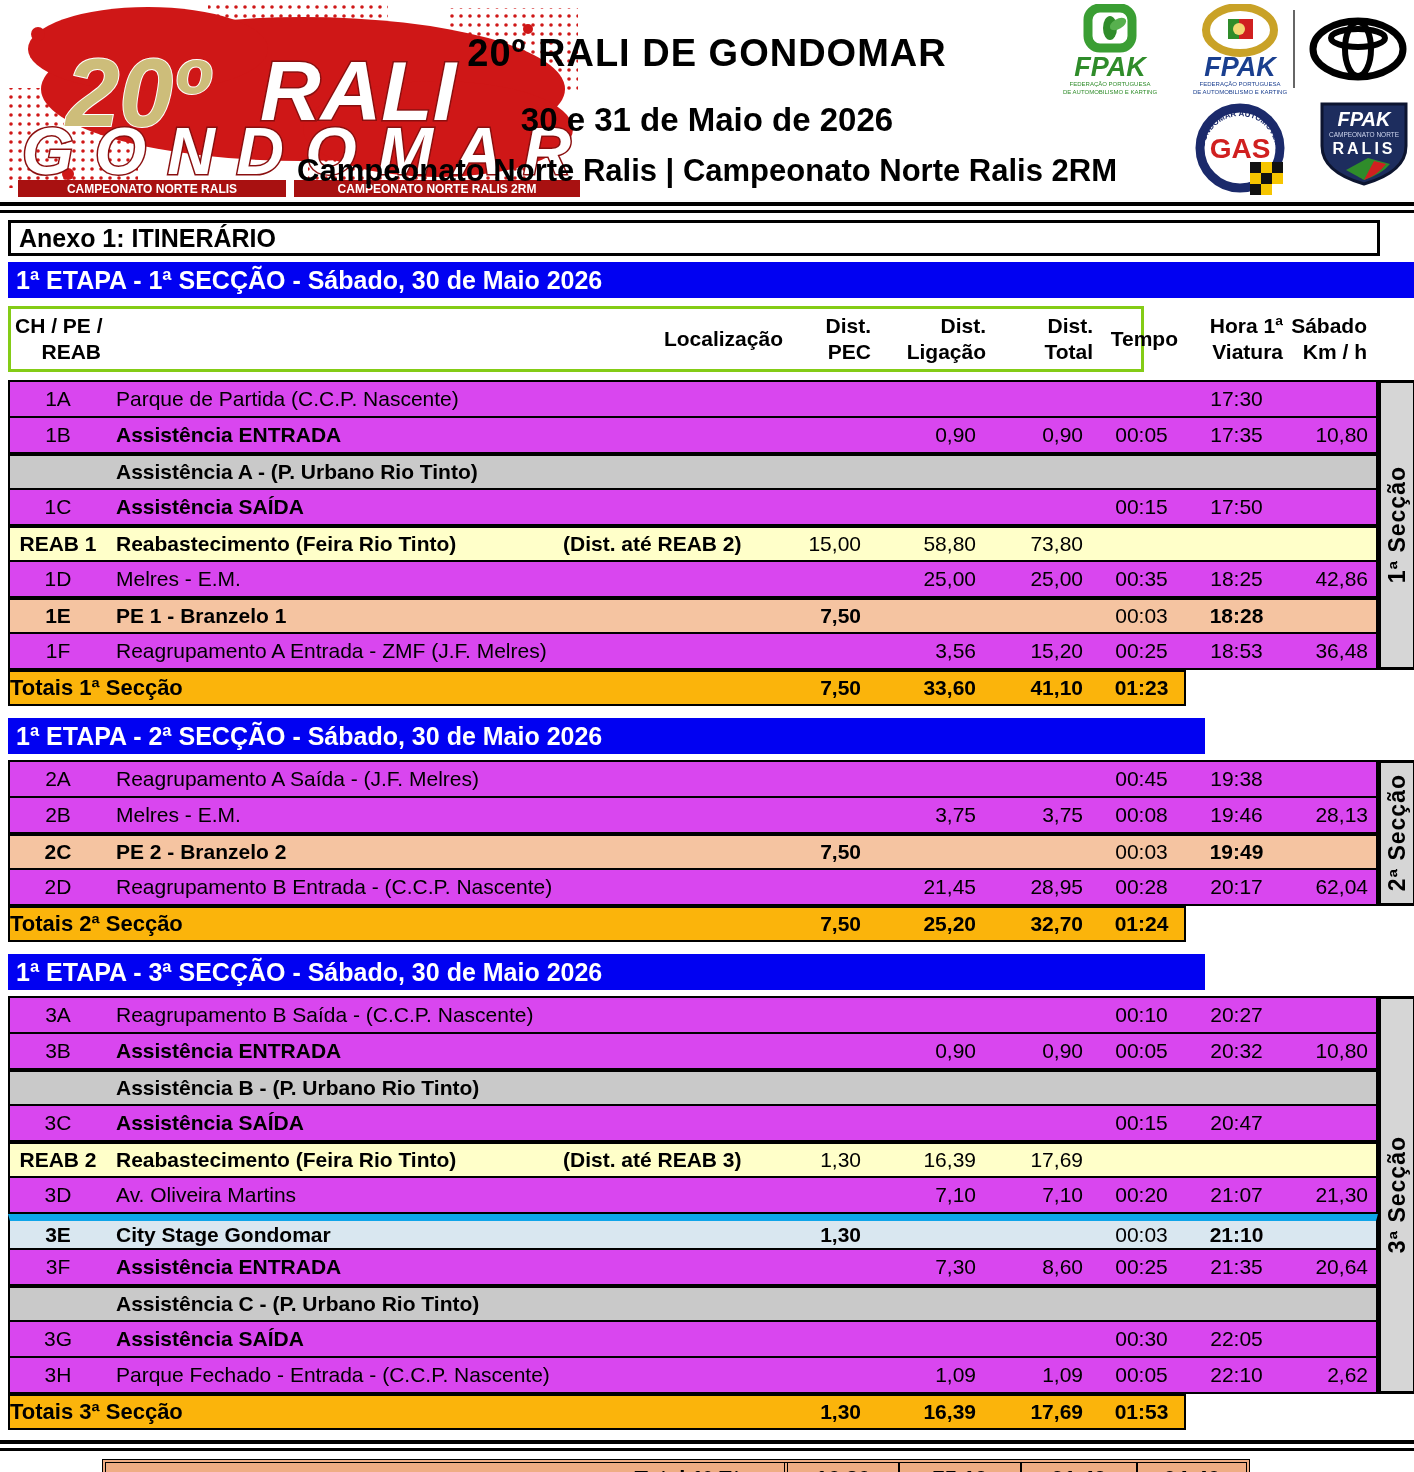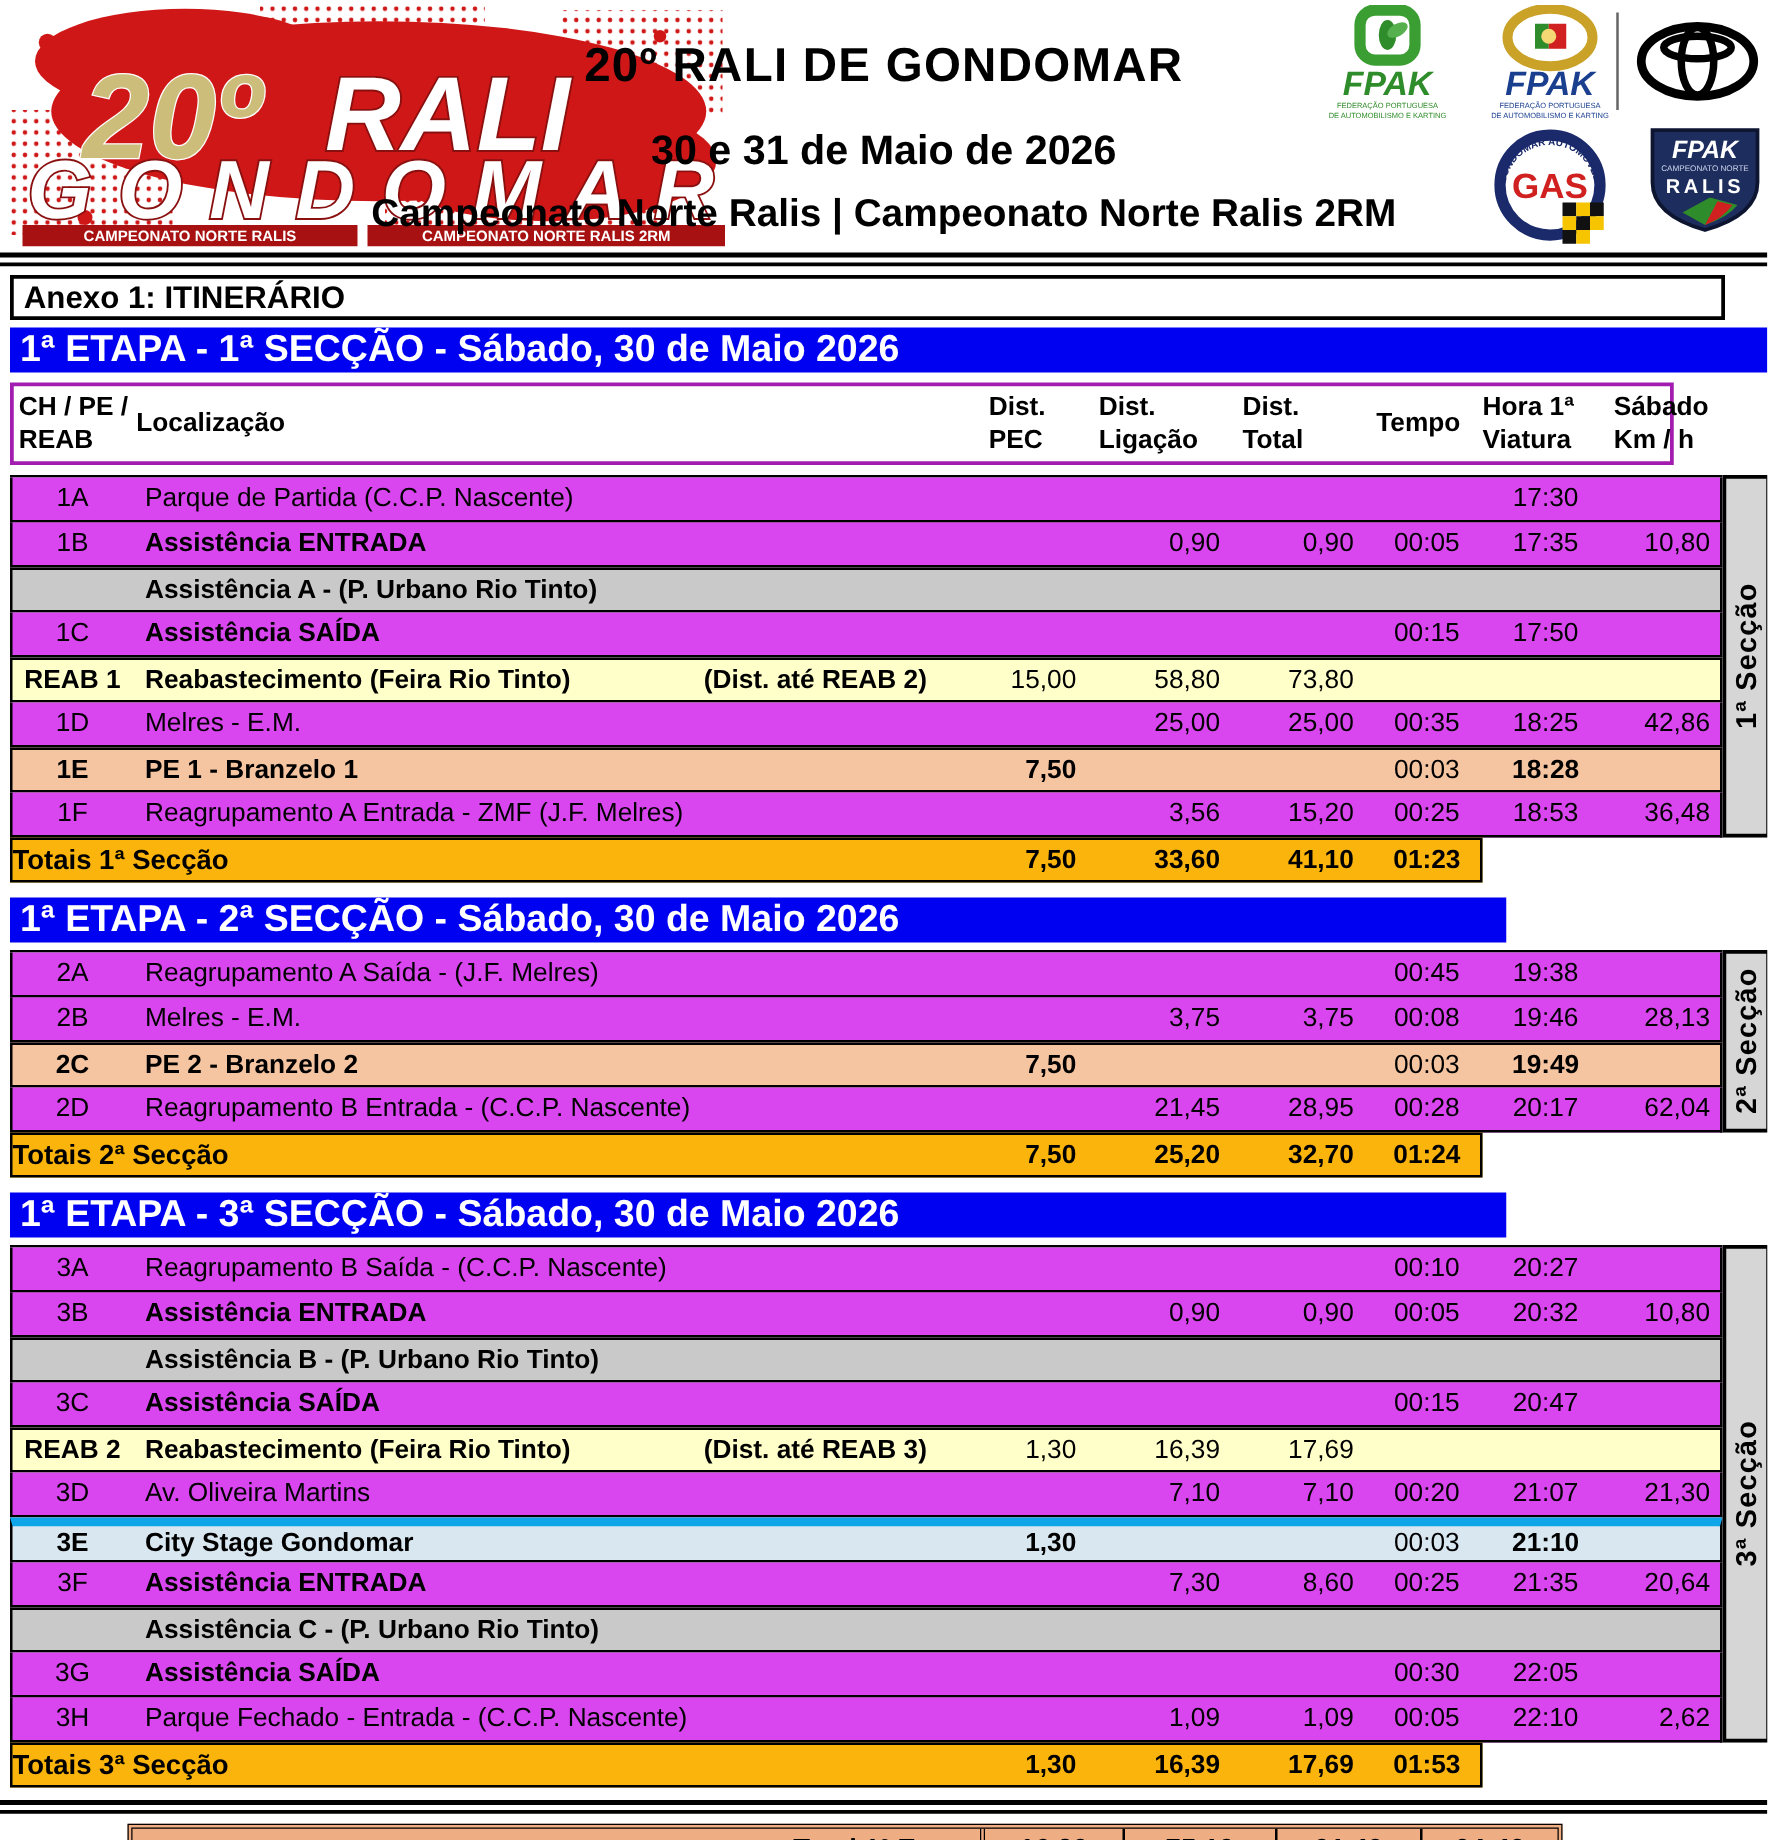--- a/index.html
+++ b/index.html
@@ -18,29 +18,29 @@
   .lr{position:absolute}
   .divline{position:absolute;left:253px;top:10px;width:2px;height:78px;background:#666}
 
   
   .rule2{height:11px;border-top:4px solid #000;border-bottom:3px solid #000}
   .annex{margin:7px 0 6px 8px;width:1372px;border:3px solid #000;
          font-weight:bold;font-size:25px;padding:1px 8px;height:36px;display:flex;align-items:center}
 
   
   .bluebar{margin-left:8px;height:36px;background:var(--section-bar,#0101f2);color:#fff;
-           font-weight:bold;font-size:30px;display:flex;align-items:center;padding-left:8px;width:1197px}
+           font-weight:bold;font-size:25px;display:flex;align-items:center;padding-left:8px;width:1197px}
   .bluebar.full{width:1406px}
   .sec{margin-top:12px}
   .sec.first{margin-top:0}
 
   
-  .colhead{margin:8px 0 8px 8px;width:1331px;height:66px;border:3px solid #a21caf;
+  .colhead{margin:8px 0 8px 8px;width:1136px;height:66px;border:3px solid #84cc16;
            display:grid;grid-template-columns:94px 682px 88px 115px 107px 85px 105px 84px;
-           align-items:center;font-weight:bold;font-size:22px;text-align:left;line-height:1.25}
+           align-items:center;font-weight:bold;font-size:22px;text-align:right;line-height:1.25}
 
   
   .rows-wrap{position:relative;margin-left:8px;margin-top:6px}
   .rows{border-top:2px solid #000;width:1370px}
   .row{display:grid;grid-template-columns:96px 453px 230px 88px 115px 107px 85px 105px 87px;
        align-items:center;height:36px;border:2px solid #000;border-top:none;background:#d946ef;width:1370px}
   .row.assist{background:var(--assist-row,#c9c9c9);border-top:2px solid #000}
   .row.reab{background:var(--refuel-row,#ffffc9);border-top:2px solid #000}
   .row.pe{background:var(--stage-row,#f5c4a1);border-top:2px solid #000}
   .row.city{background:var(--city-stage-row,#d9e7f0);border-top:7px solid #0ea5e9}

